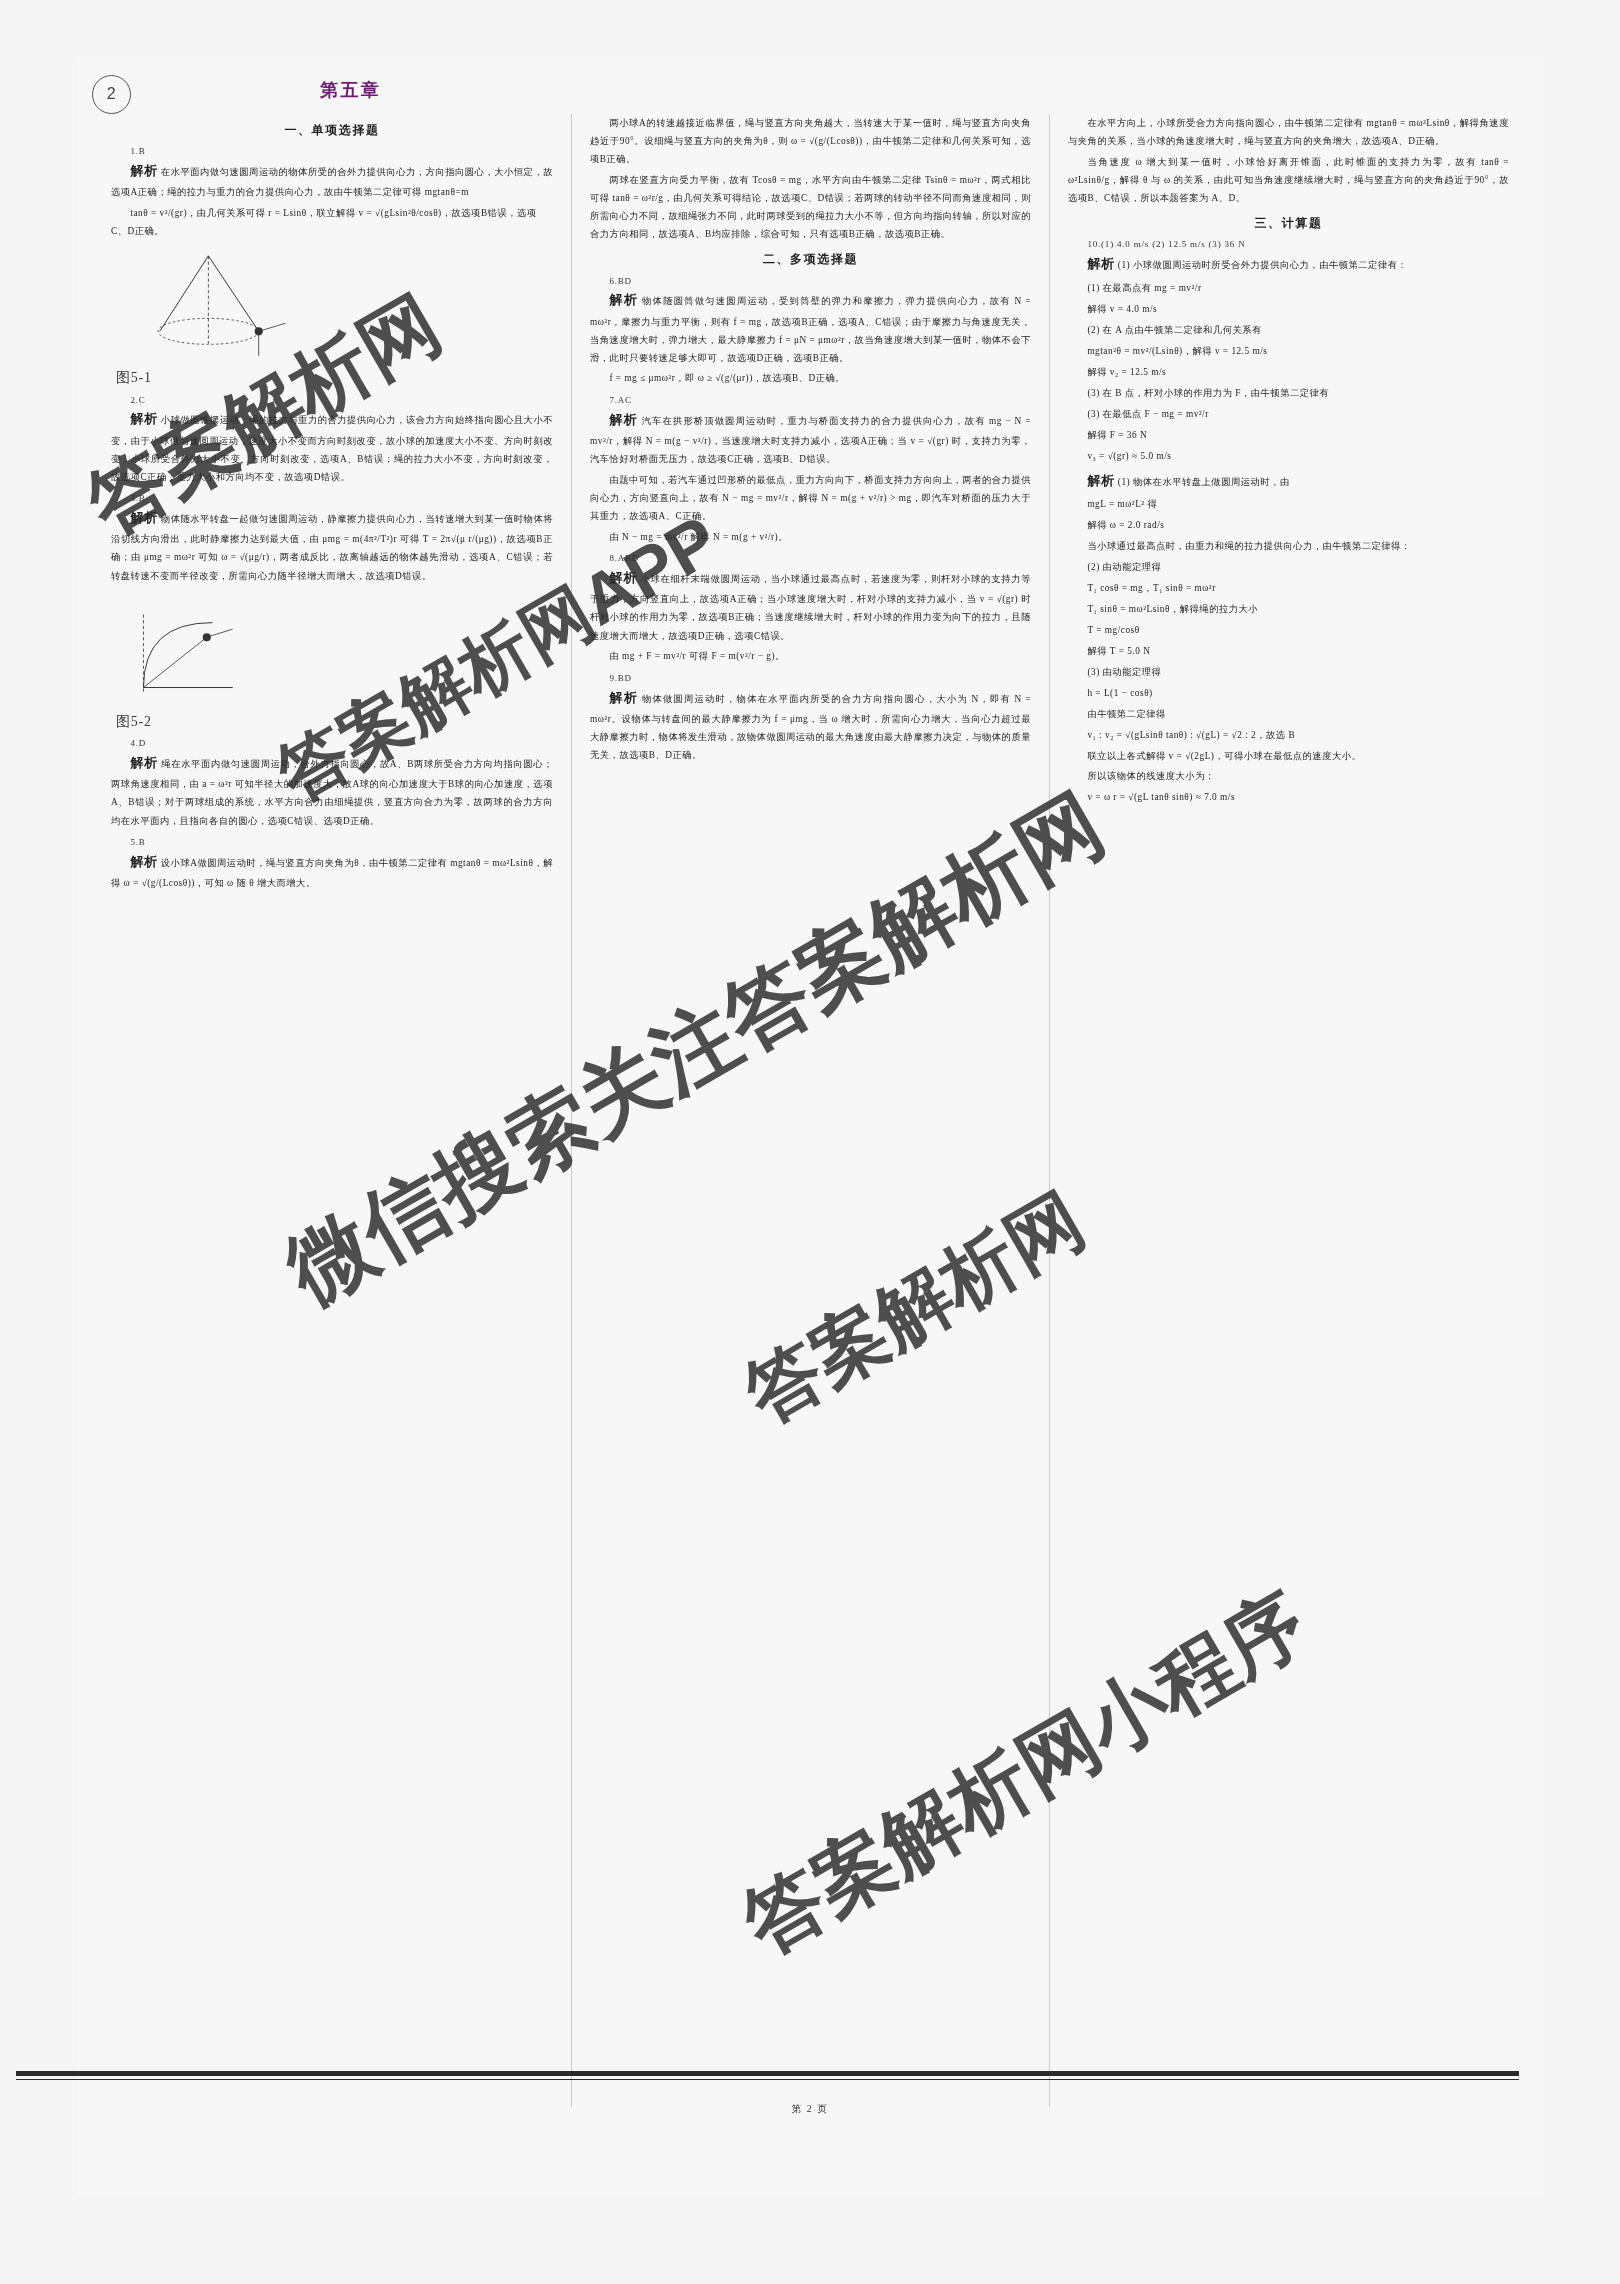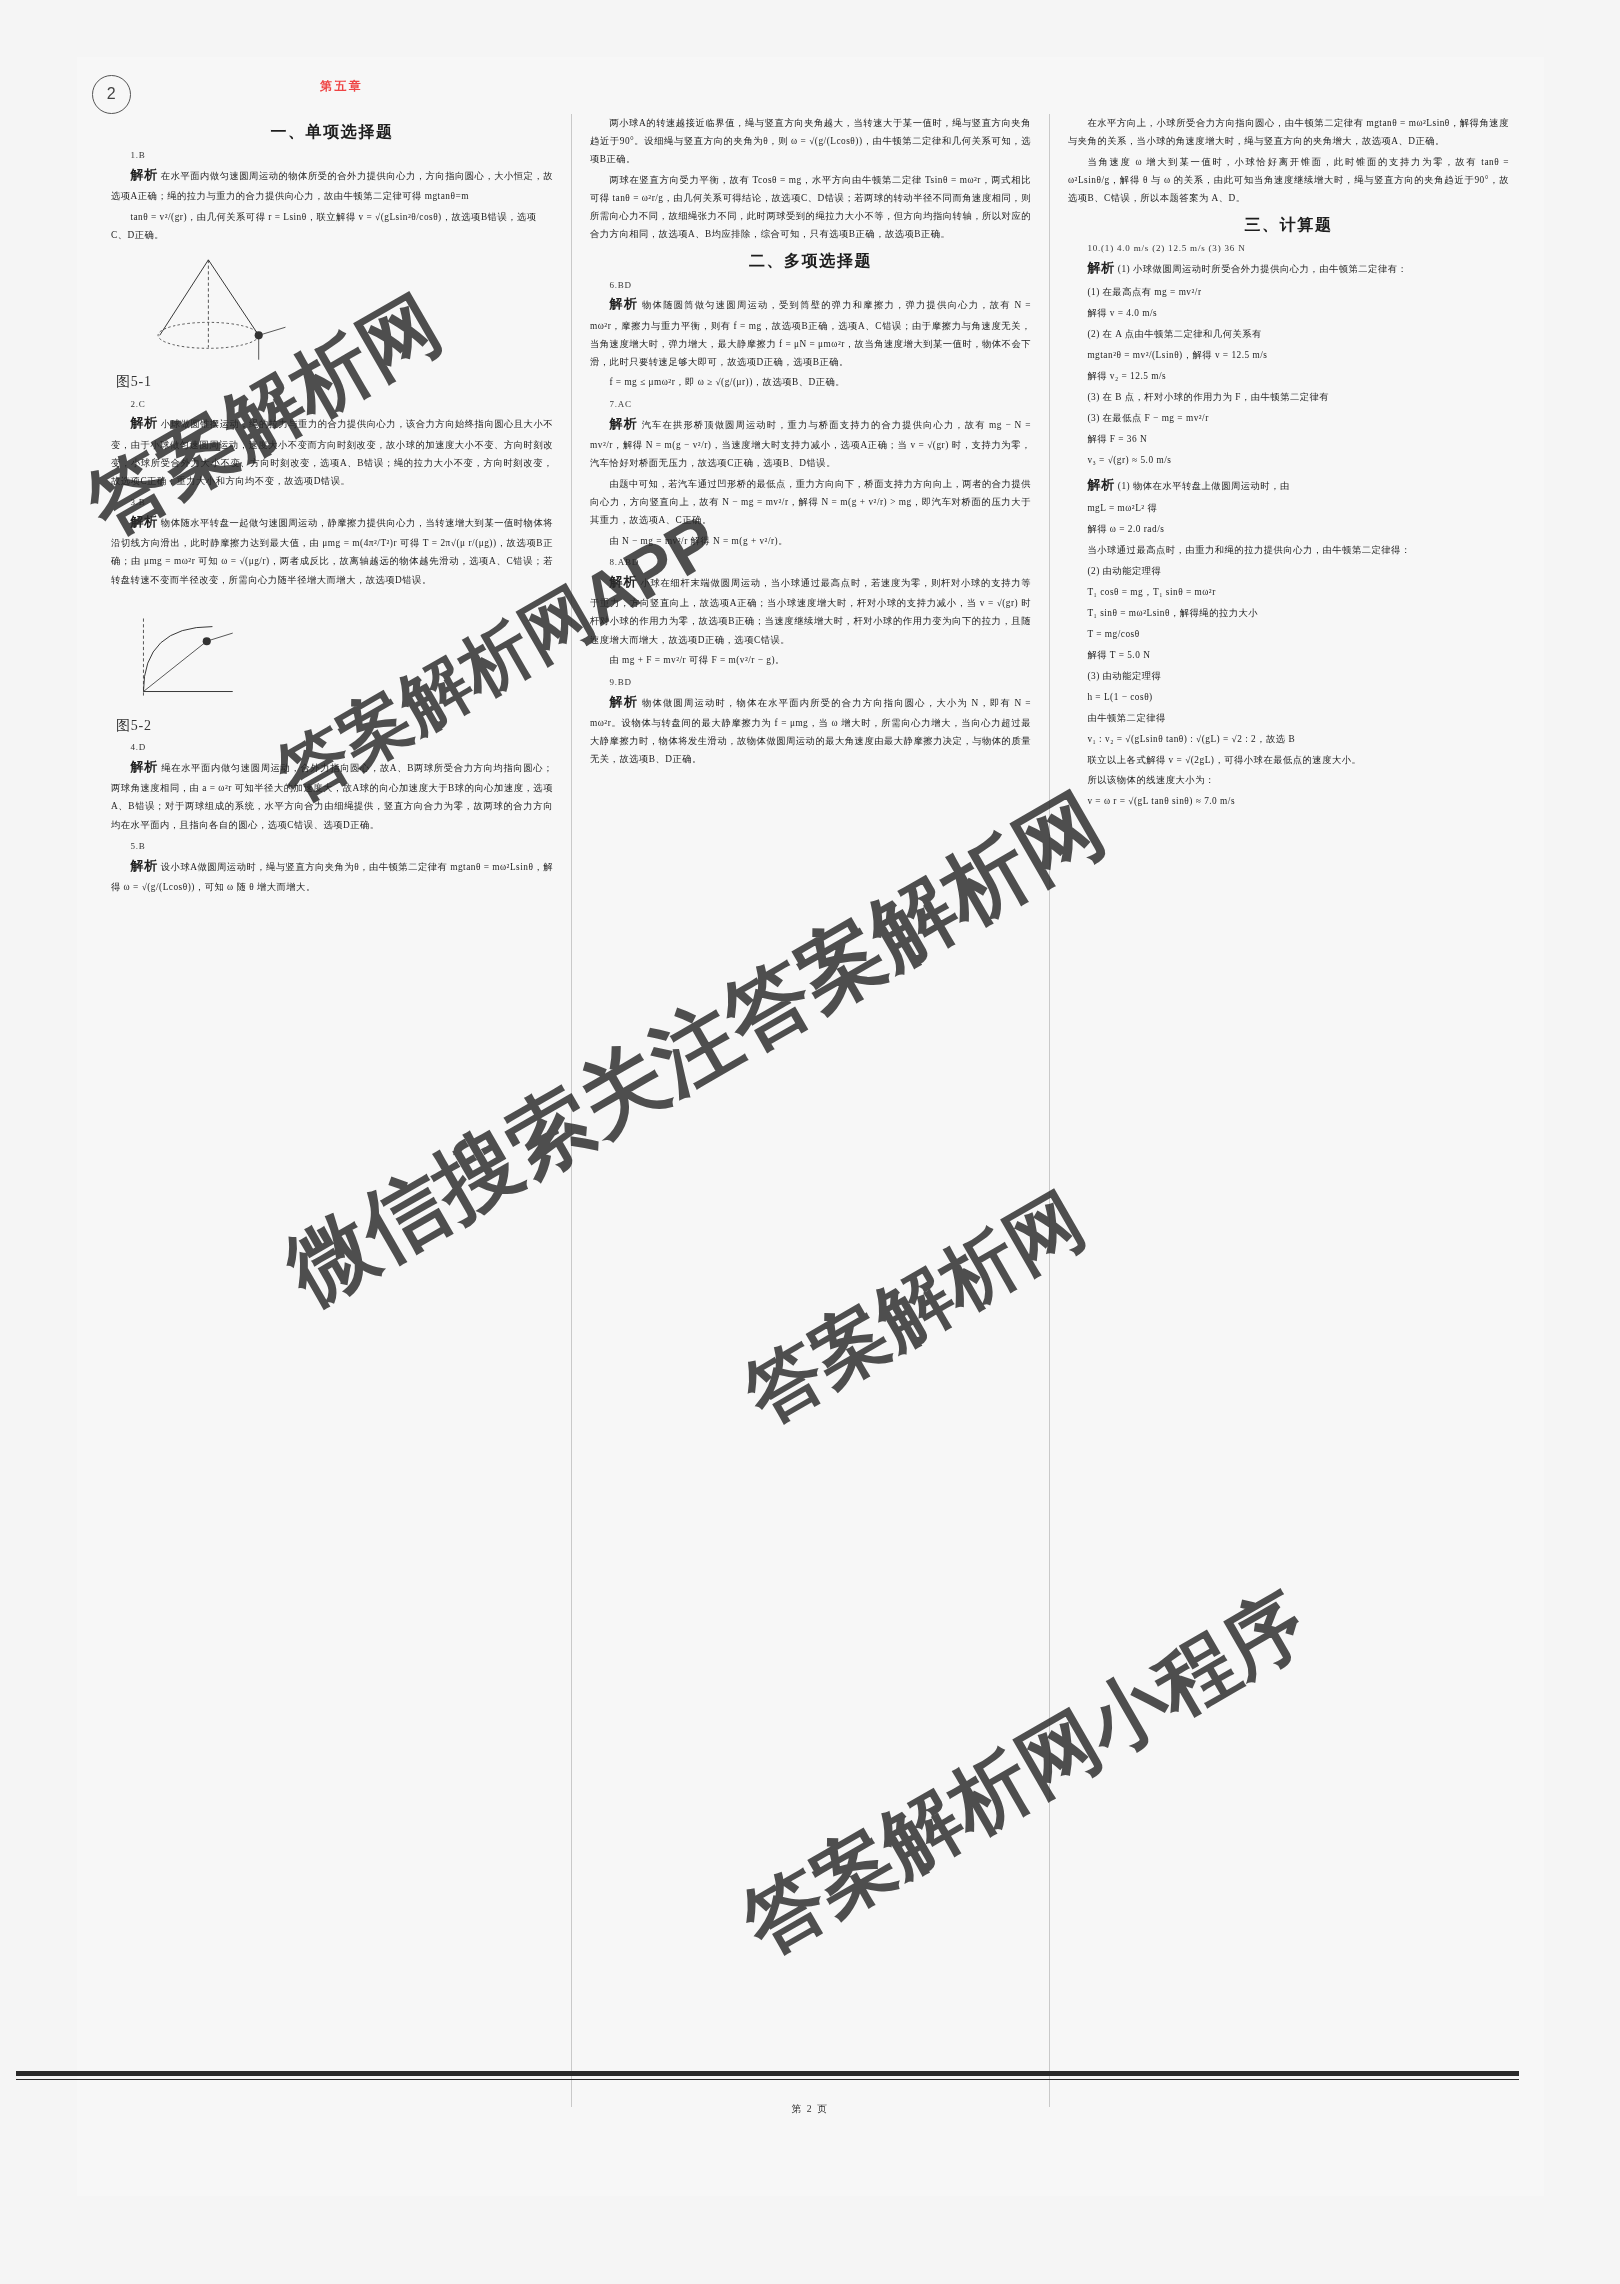--- a/index.html
+++ b/index.html
@@ -40,24 +40,24 @@
     color: #444;
     font-size: 16px;
     line-height: 36px;
     text-align: center;
     font-family: "Liberation Sans", sans-serif;
   }
   .doc-title {
     position: absolute;
     left: 243px;
     top: 21px;
-    font-size: 12px;
+    font-size: 18px;
     font-weight: bold;
     letter-spacing: 2.4px;
-    color: #ef4444;
+    color: #701a75;
   }
   
   .columns {
     position: absolute;
     left: 16px;
     top: 57px;
     width: 1434px;
     height: 1993px;
     display: flex;
     gap: 0px;
@@ -66,21 +66,21 @@
     position: relative;
     width: 478px;
     padding: 0 18px;
     box-sizing: border-box;
   }
   .col + .col {
     border-left: 0.8px solid #c9c9c9;
     font-family: Liberation Serif, serif;
   }
   .sec-head {
-    font-size: 16px;
+    font-size: 12px;
     font-weight: bold;
     text-align: center;
     letter-spacing: 1.6px;
     margin: 8px 0 6.5px 0;
     color: #1d1d1d;
   }
   .qno {
     font-size: 9px;
     color: #333;
     margin: 7.3px 0 1.6px 0;

